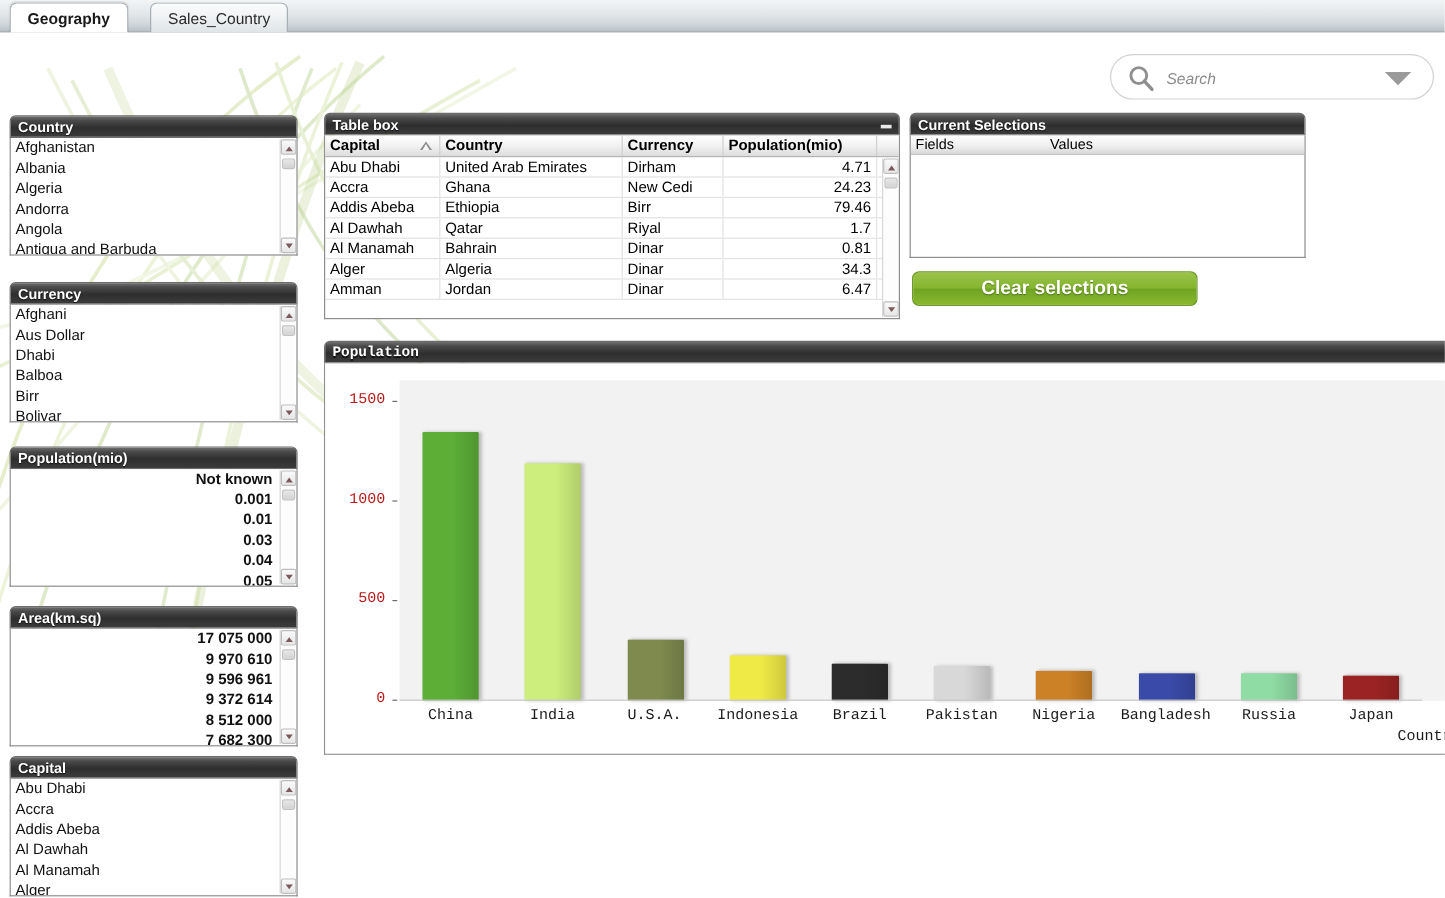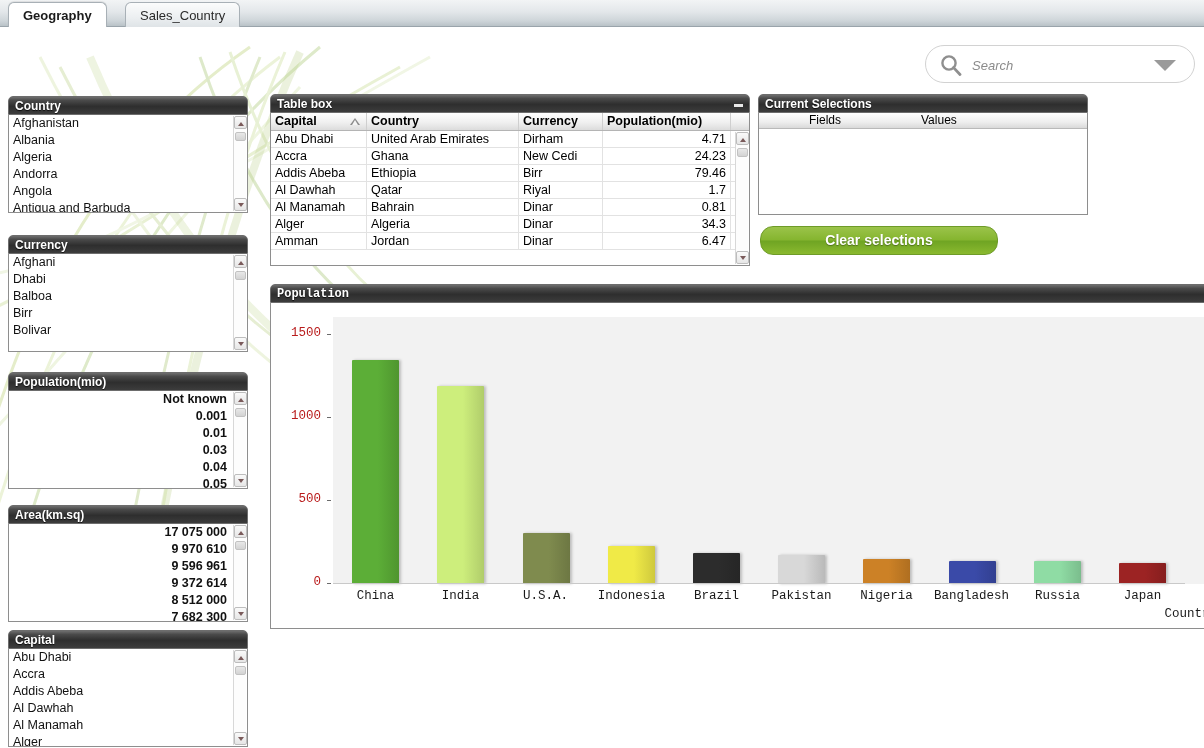--- a/index.html
+++ b/index.html
@@ -175,29 +175,29 @@
   .c-pop { width: 128px; text-align: right; }
 
   
   .cs-head {
     display: flex; height: 16px;
     background: linear-gradient(to bottom, #ffffff 0%, #eeeeee 60%, #d9d9d9 100%);
     border-bottom: 1px solid #b9b9b9;
     font-size: 12px;
   }
   .cs-head .cell { line-height: 15px; padding: 0 4px; }
-  .cs-f { width: 112px; margin-left: 46px; }
+  .cs-f { width: 112px; }
   .cs-v { flex: 1; }
 
   
   .clear-btn {
     position: absolute; left: 760px; top: 226px; width: 238px; height: 29px;
-    border: 1px solid #6e9b28; border-radius: 13px;
+    border: 1px solid #6e9b28; border-radius: 6px;
     background: linear-gradient(to bottom, #9bc34a 0%, #85b52f 48%, #6fa423 52%, #8ab92f 100%);
-    color: #ffffff; font-weight: bold; font-size: 14px;
+    color: #ffffff; font-weight: bold; font-size: 16px;
     text-align: center; line-height: 27px;
     text-shadow: 0 1px 1px rgba(0,0,0,0.35);
     cursor: pointer; z-index: 5;
   }
 
   
   .chart-area { position: absolute; left: 0; top: 0; right: 0; bottom: 0; background: #fff; }
   .plot-bg {
     position: absolute; left: 62px; top: 14px; right: 12px; bottom: 44px;
     background: #f2f2f2;
@@ -283,20 +283,21 @@
           </div>
       </div>
     </div>
   </div>
 
   <div class="qvpanel" style="left:8px; top:235px; width:240px;">
     <div class="qv-title">Currency</div>
     <div class="qv-body" style="height:98px;">
       <div class="lb-rows">
         <div class="lb-row">Afghani</div>
+        <div class="lb-row">Aus Dollar</div>
         <div class="lb-row">Dhabi</div>
         <div class="lb-row">Balboa</div>
         <div class="lb-row">Birr</div>
         <div class="lb-row">Bolivar</div>
       </div>
       <div class="vscroll">
         <div class="vs-btn up">
             <div class="vs-arrow"></div>
           </div>
         <div class="vs-thumb"></div>

